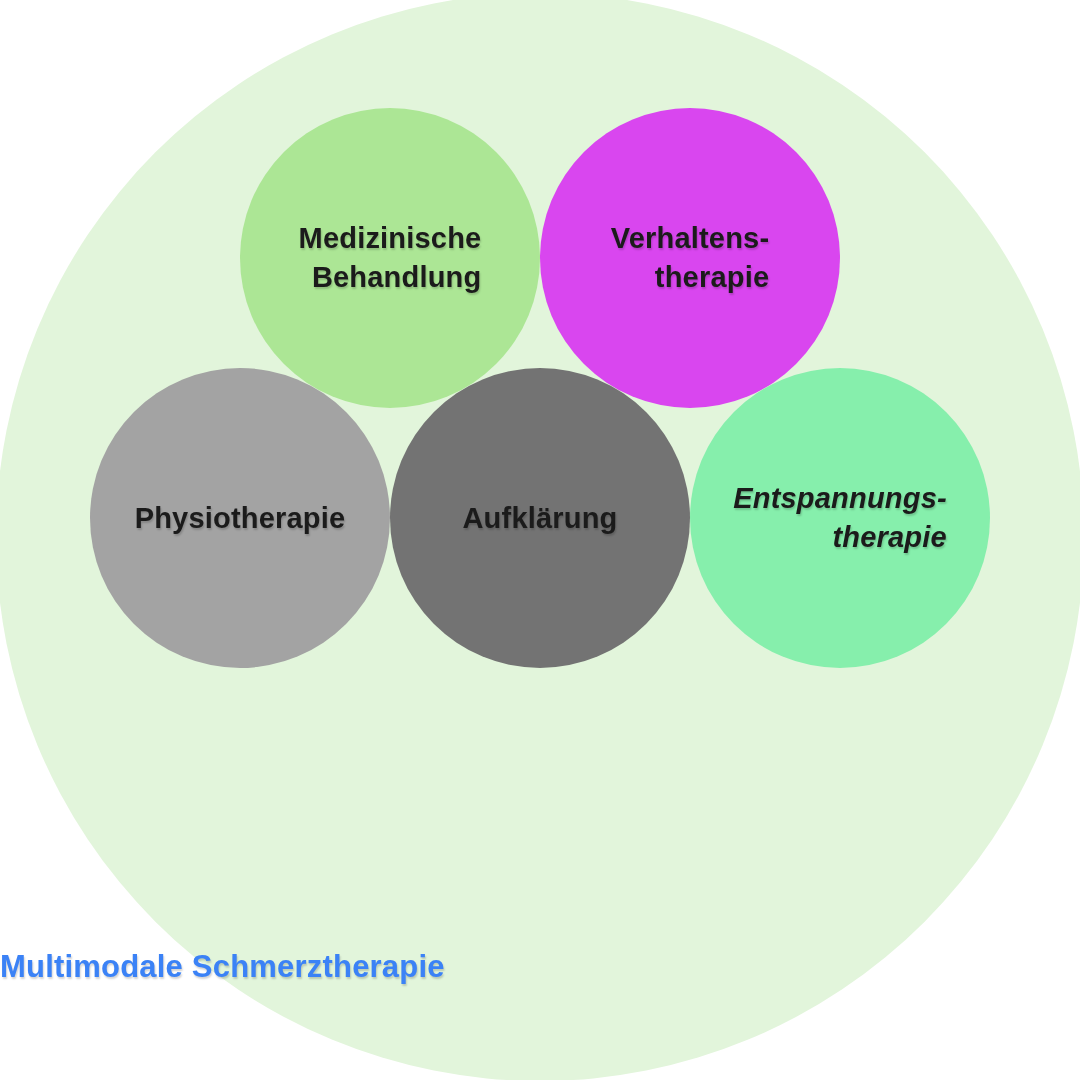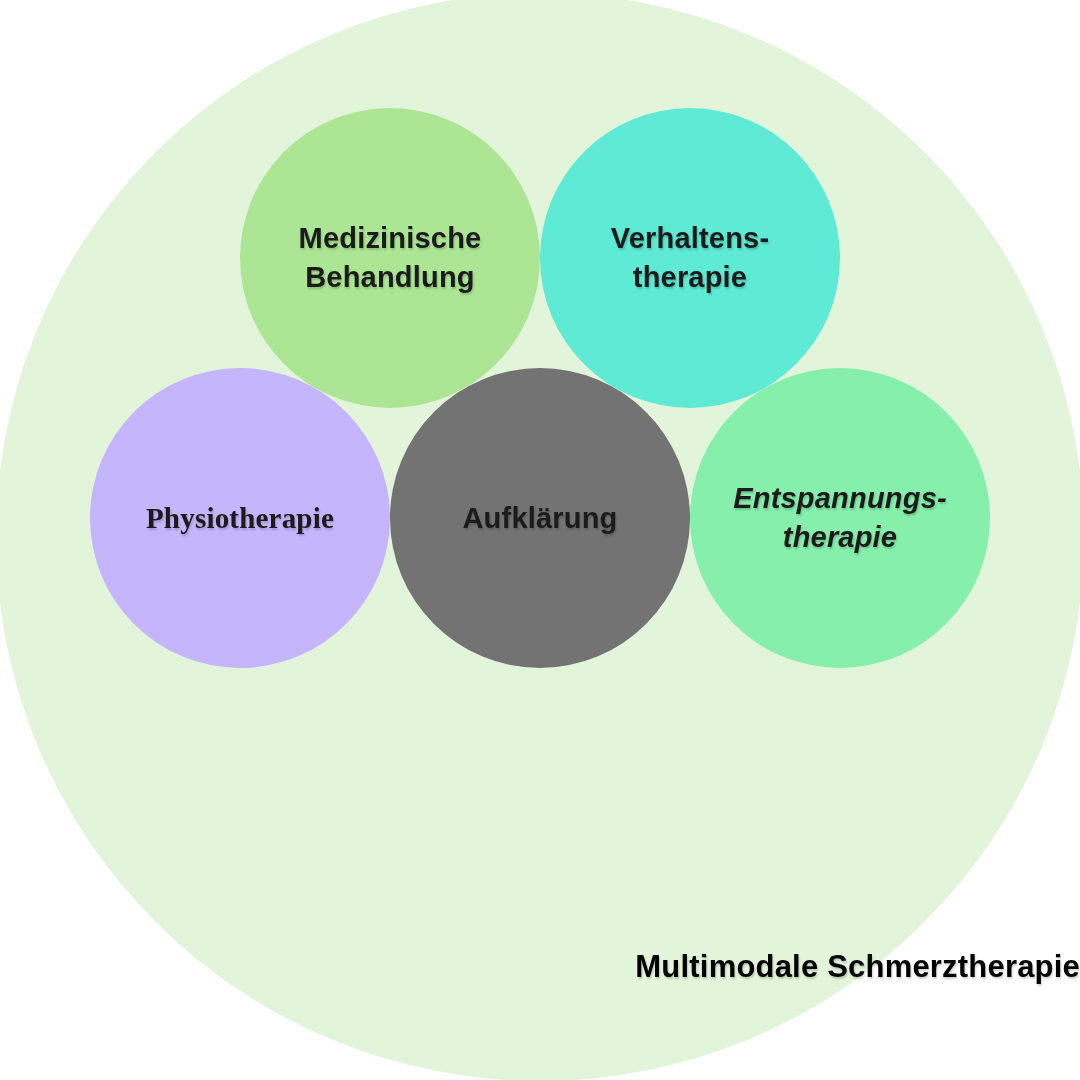--- a/index.html
+++ b/index.html
@@ -34,67 +34,67 @@
     text-align: center;
   }
   .circle-label {
     font-weight: 700;
     font-size: 29px;
     line-height: 39px;
     color: #1b1b1b;
     text-shadow: 1px 2px 2px rgba(0,0,0,0.18);
     letter-spacing: 0.2px;
   }
-  .circle-label .line { display: block; }
+  .circle-label .line { display: block; text-align: right; }
 
   
   .pos-top-left     { left: 240px; top: 108px; }
   .pos-top-right    { left: 540px; top: 108px; }
   .pos-mid-left     { left:  90px; top: 368px; }
   .pos-mid-center   { left: 390px; top: 368px; }
   .pos-mid-right    { left: 690px; top: 368px; }
   .pos-bottom-left  { left: 240px; top: 628px; }
   .pos-bottom-right { left: 540px; top: 628px; }
 
   .diagram-title {
     position: absolute;
     left: 0;
     right: 0;
     top: 948px;
-    text-align: right;
+    text-align: left;
     font-weight: 700;
     font-size: 31px;
     line-height: 38px;
-    color: #000000;
+    color: #3b82f6;
     text-shadow: 1px 2px 2px rgba(0,0,0,0.18);
     letter-spacing: 0.2px;
   }
 </style>
 </head>
 <body>
 
 <div class="canvas">
 
   <div class="outer-circle" style="background: rgb(226, 245, 219);"></div>
 
   <div class="circle pos-top-left" style="background: rgb(172, 230, 149);">
     <div class="circle-label">
       <span class="line">Medizinische</span>
       <span class="line">Behandlung</span>
     </div>
   </div>
 
-  <div class="circle pos-top-right" style="background: #5eead4;">
+  <div class="circle pos-top-right" style="background: #d946ef;">
     <div class="circle-label">
       <span class="line">Verhaltens-</span>
       <span class="line">therapie</span>
     </div>
   </div>
 
-  <div class="circle pos-mid-left" style="background: #c4b5fd; font-family: Liberation Serif, serif;">
+  <div class="circle pos-mid-left" style="background: #a3a3a3;">
     <div class="circle-label">
       <span class="line">Physiotherapie</span>
     </div>
   </div>
 
   <div class="circle pos-mid-center" style="background: #737373;">
     <div class="circle-label">
       <span class="line">Aufklärung</span>
     </div>
   </div>

